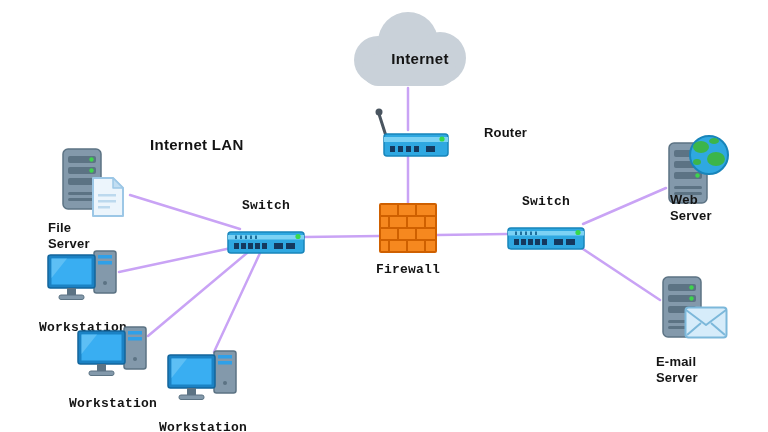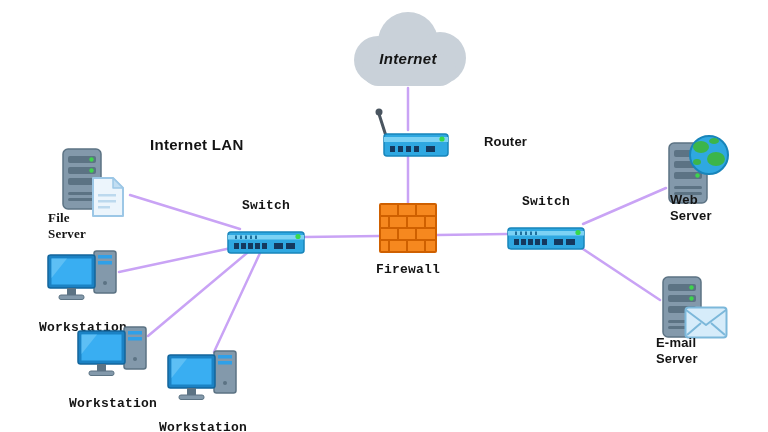--- a/index.html
+++ b/index.html
@@ -10,62 +10,62 @@
   .links{position:absolute;left:0;top:0;width:768px;height:432px;}
   .links line{stroke:#c9a3f5;stroke-width:2.5;stroke-linecap:round;}
   .node{position:absolute;}
   .lbl{font-weight:bold;font-size:13px;color:#141414;letter-spacing:.2px;line-height:16px;}
   .lbl-lg{font-weight:bold;font-size:15px;color:#141414;letter-spacing:.3px;}
   .center{text-align:center;font-family:Liberation Mono, monospace;}
 
   
   .node-internet{left:340px;top:6px;width:136px;height:88px;}
   .node-internet svg{position:absolute;left:0;top:0;}
-  .internet-label{position:absolute;left:0;top:44px;width:136px;text-align:center;font-style:italic;}
+  .internet-label{position:absolute;left:12px;top:44px;width:136px;text-align:center;}
 
   
   .node-router{left:374px;top:106px;width:160px;height:56px;}
   .node-router svg{position:absolute;left:0;top:0;}
-  .router-label{position:absolute;left:86px;top:28px;padding-left:24px;}
+  .router-label{position:absolute;left:86px;top:19px;padding-left:24px;}
 
   
   .node-firewall{left:372px;top:203px;width:72px;}
   .node-firewall svg{display:block;margin:0 auto;}
   .firewall-label{margin-top:9px;}
 
   
   .node-switch-left{left:226px;top:198px;width:80px;}
   .node-switch-right{left:506px;top:194px;width:80px;}
   .node-switch-left svg,.node-switch-right svg{display:block;margin:11px auto 0 auto;}
 
   
   .node-fileserver{left:40px;top:148px;width:110px;height:100px;}
   .node-fileserver .tower{position:absolute;left:20px;top:0;}
   .node-fileserver .badge{position:absolute;left:50px;top:28px;}
-  .node-fileserver .slabel{position:absolute;left:8px;top:62px;font-family:Liberation Serif, serif;}
+  .node-fileserver .slabel{position:absolute;left:8px;top:72px;}
 
   
   .node-ws{width:110px;}
   .node-ws svg{display:block;margin:0 auto;}
   .node-ws .wlabel{margin-top:18px;}
   .node-ws1{left:28px;top:250px;}
   .node-ws2{left:58px;top:326px;}
   .node-ws3{left:148px;top:350px;}
 
   
   .node-webserver{left:660px;top:138px;width:100px;height:110px;}
   .node-webserver .tower{position:absolute;left:6px;top:4px;}
   .node-webserver .badge{position:absolute;left:28px;top:-4px;}
   .node-webserver .slabel{position:absolute;left:10px;top:54px;}
 
   
   .node-emailserver{left:652px;top:274px;width:110px;height:110px;}
   .node-emailserver .tower{position:absolute;left:8px;top:2px;}
   .node-emailserver .badge{position:absolute;left:32px;top:32px;}
-  .node-emailserver .slabel{position:absolute;left:4px;top:61px;}
+  .node-emailserver .slabel{position:absolute;left:4px;top:80px;}
 
   
   .lan-label{position:absolute;left:150px;top:136px;}
 </style>
 </head>
 <body>
 
 <div class="canvas">
 
   <svg class="links" viewBox="0 0 768 432">

